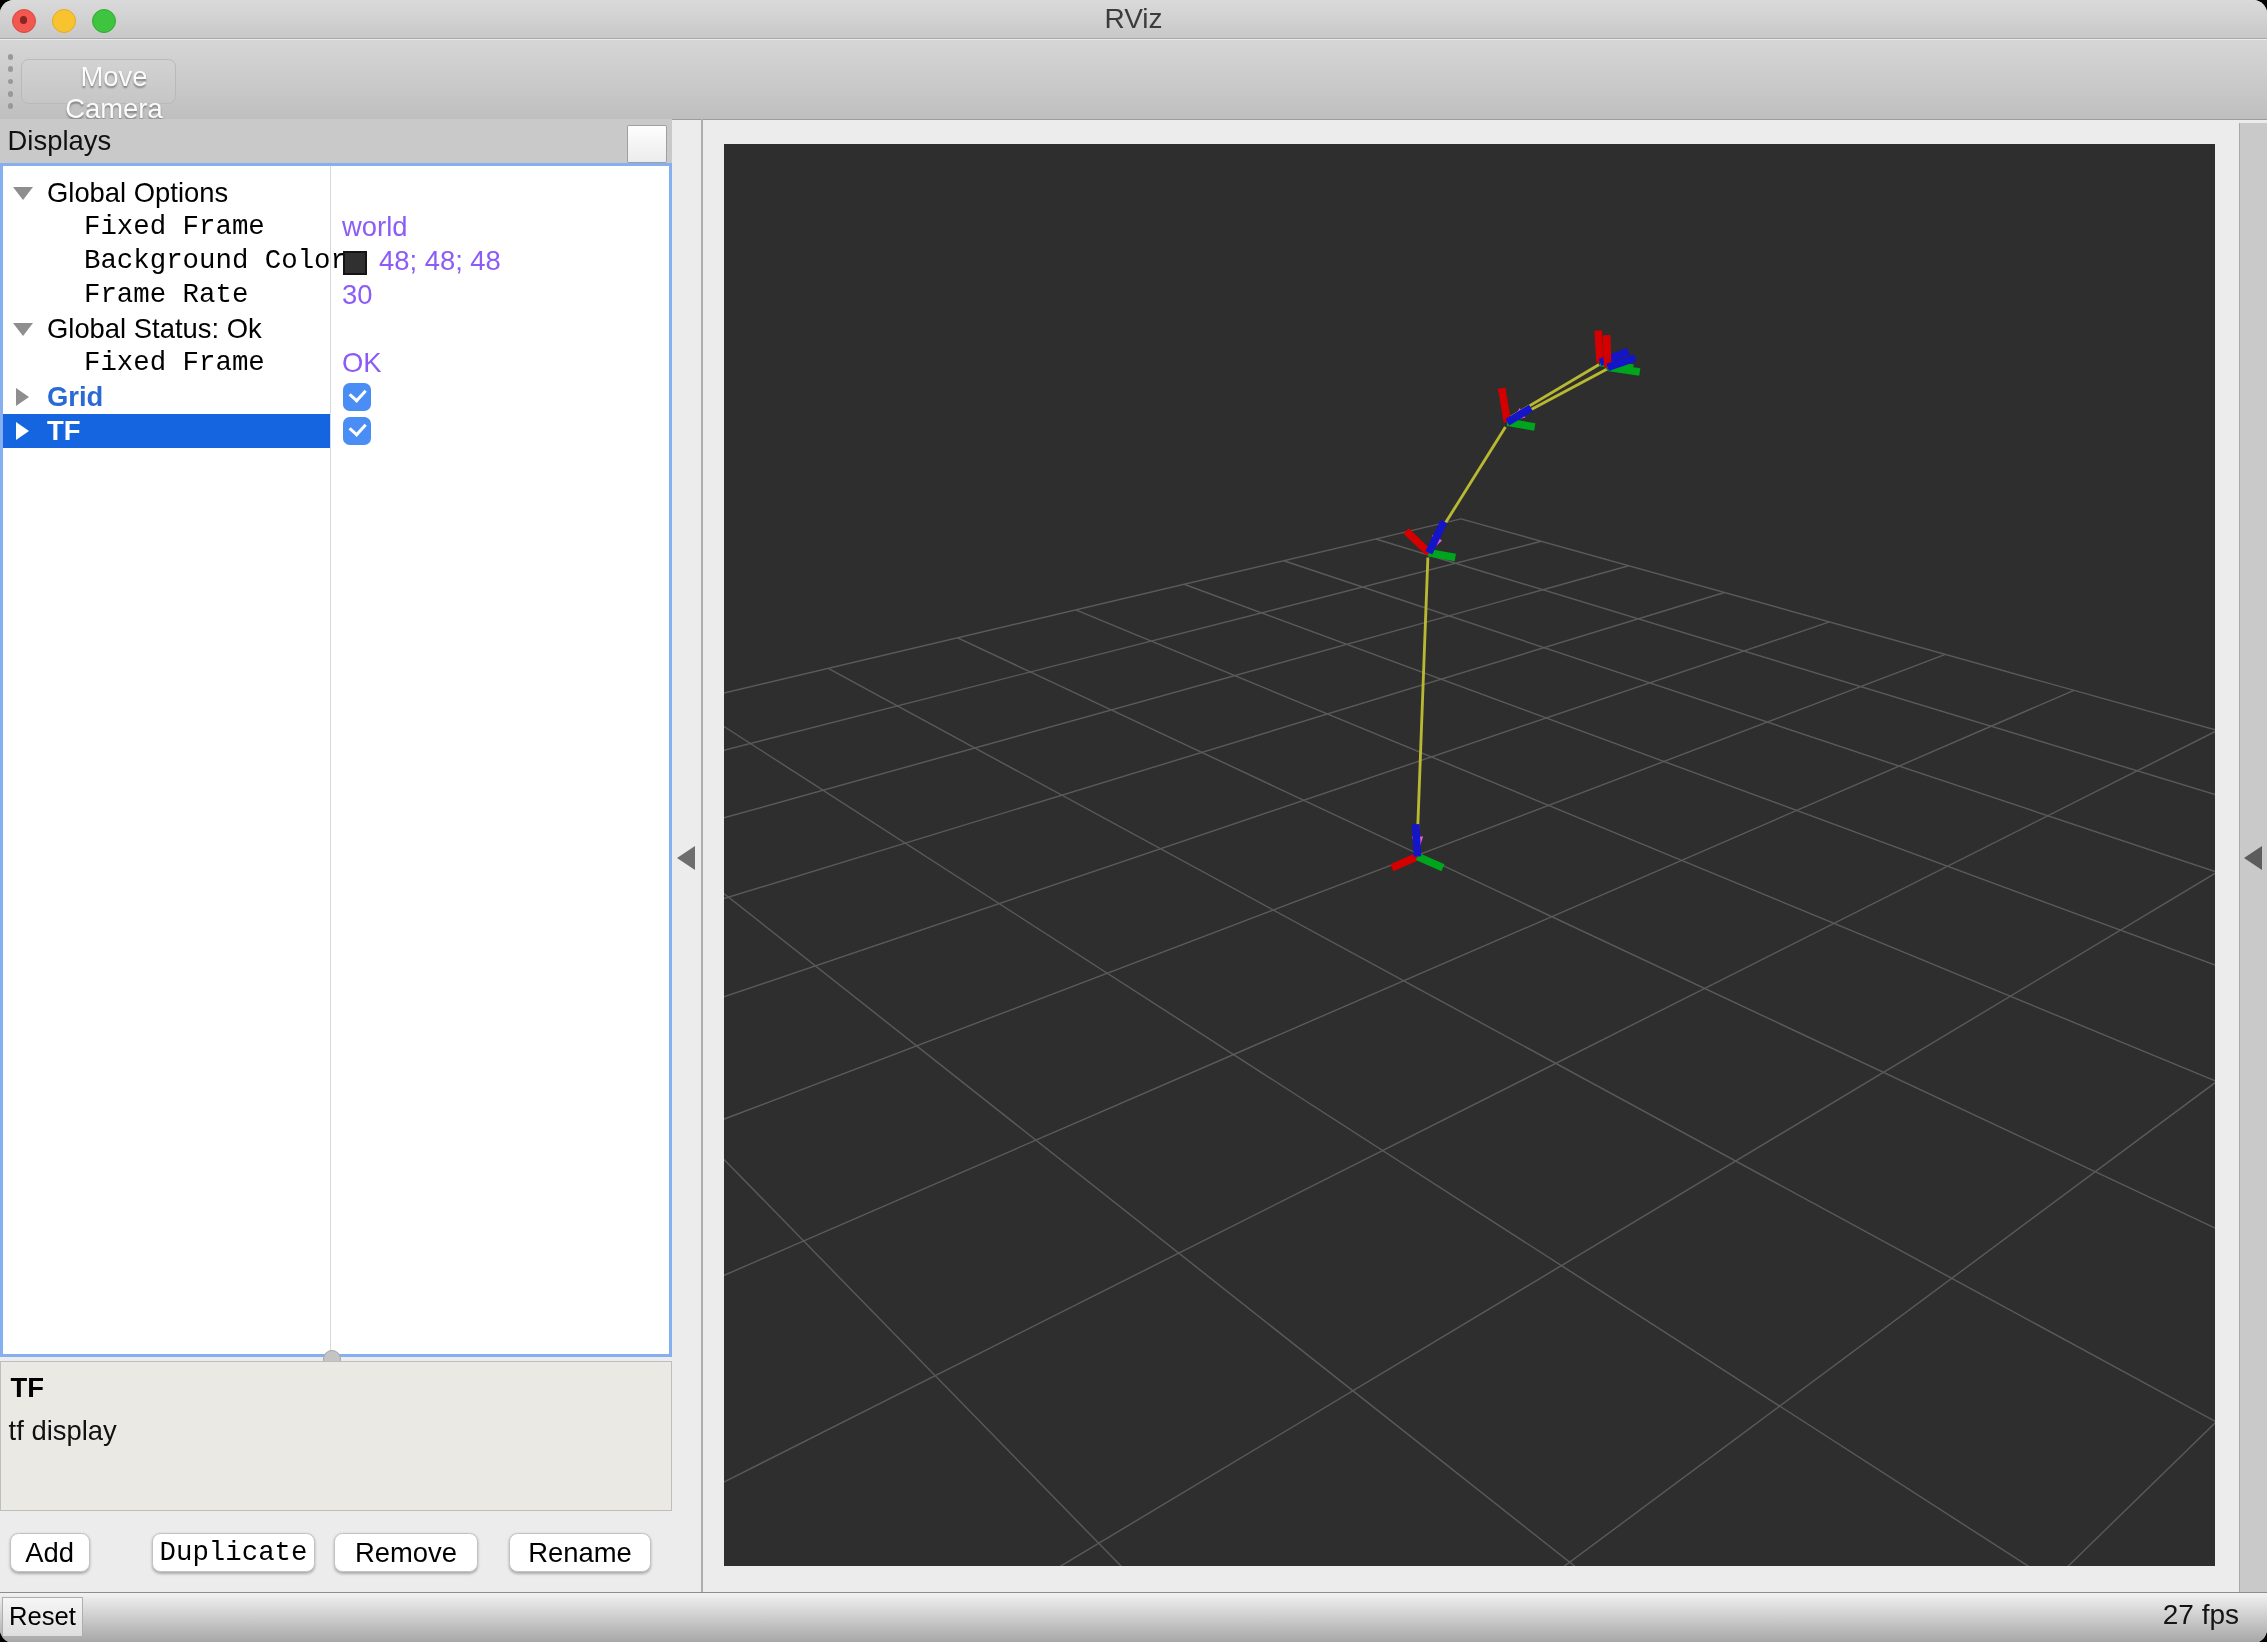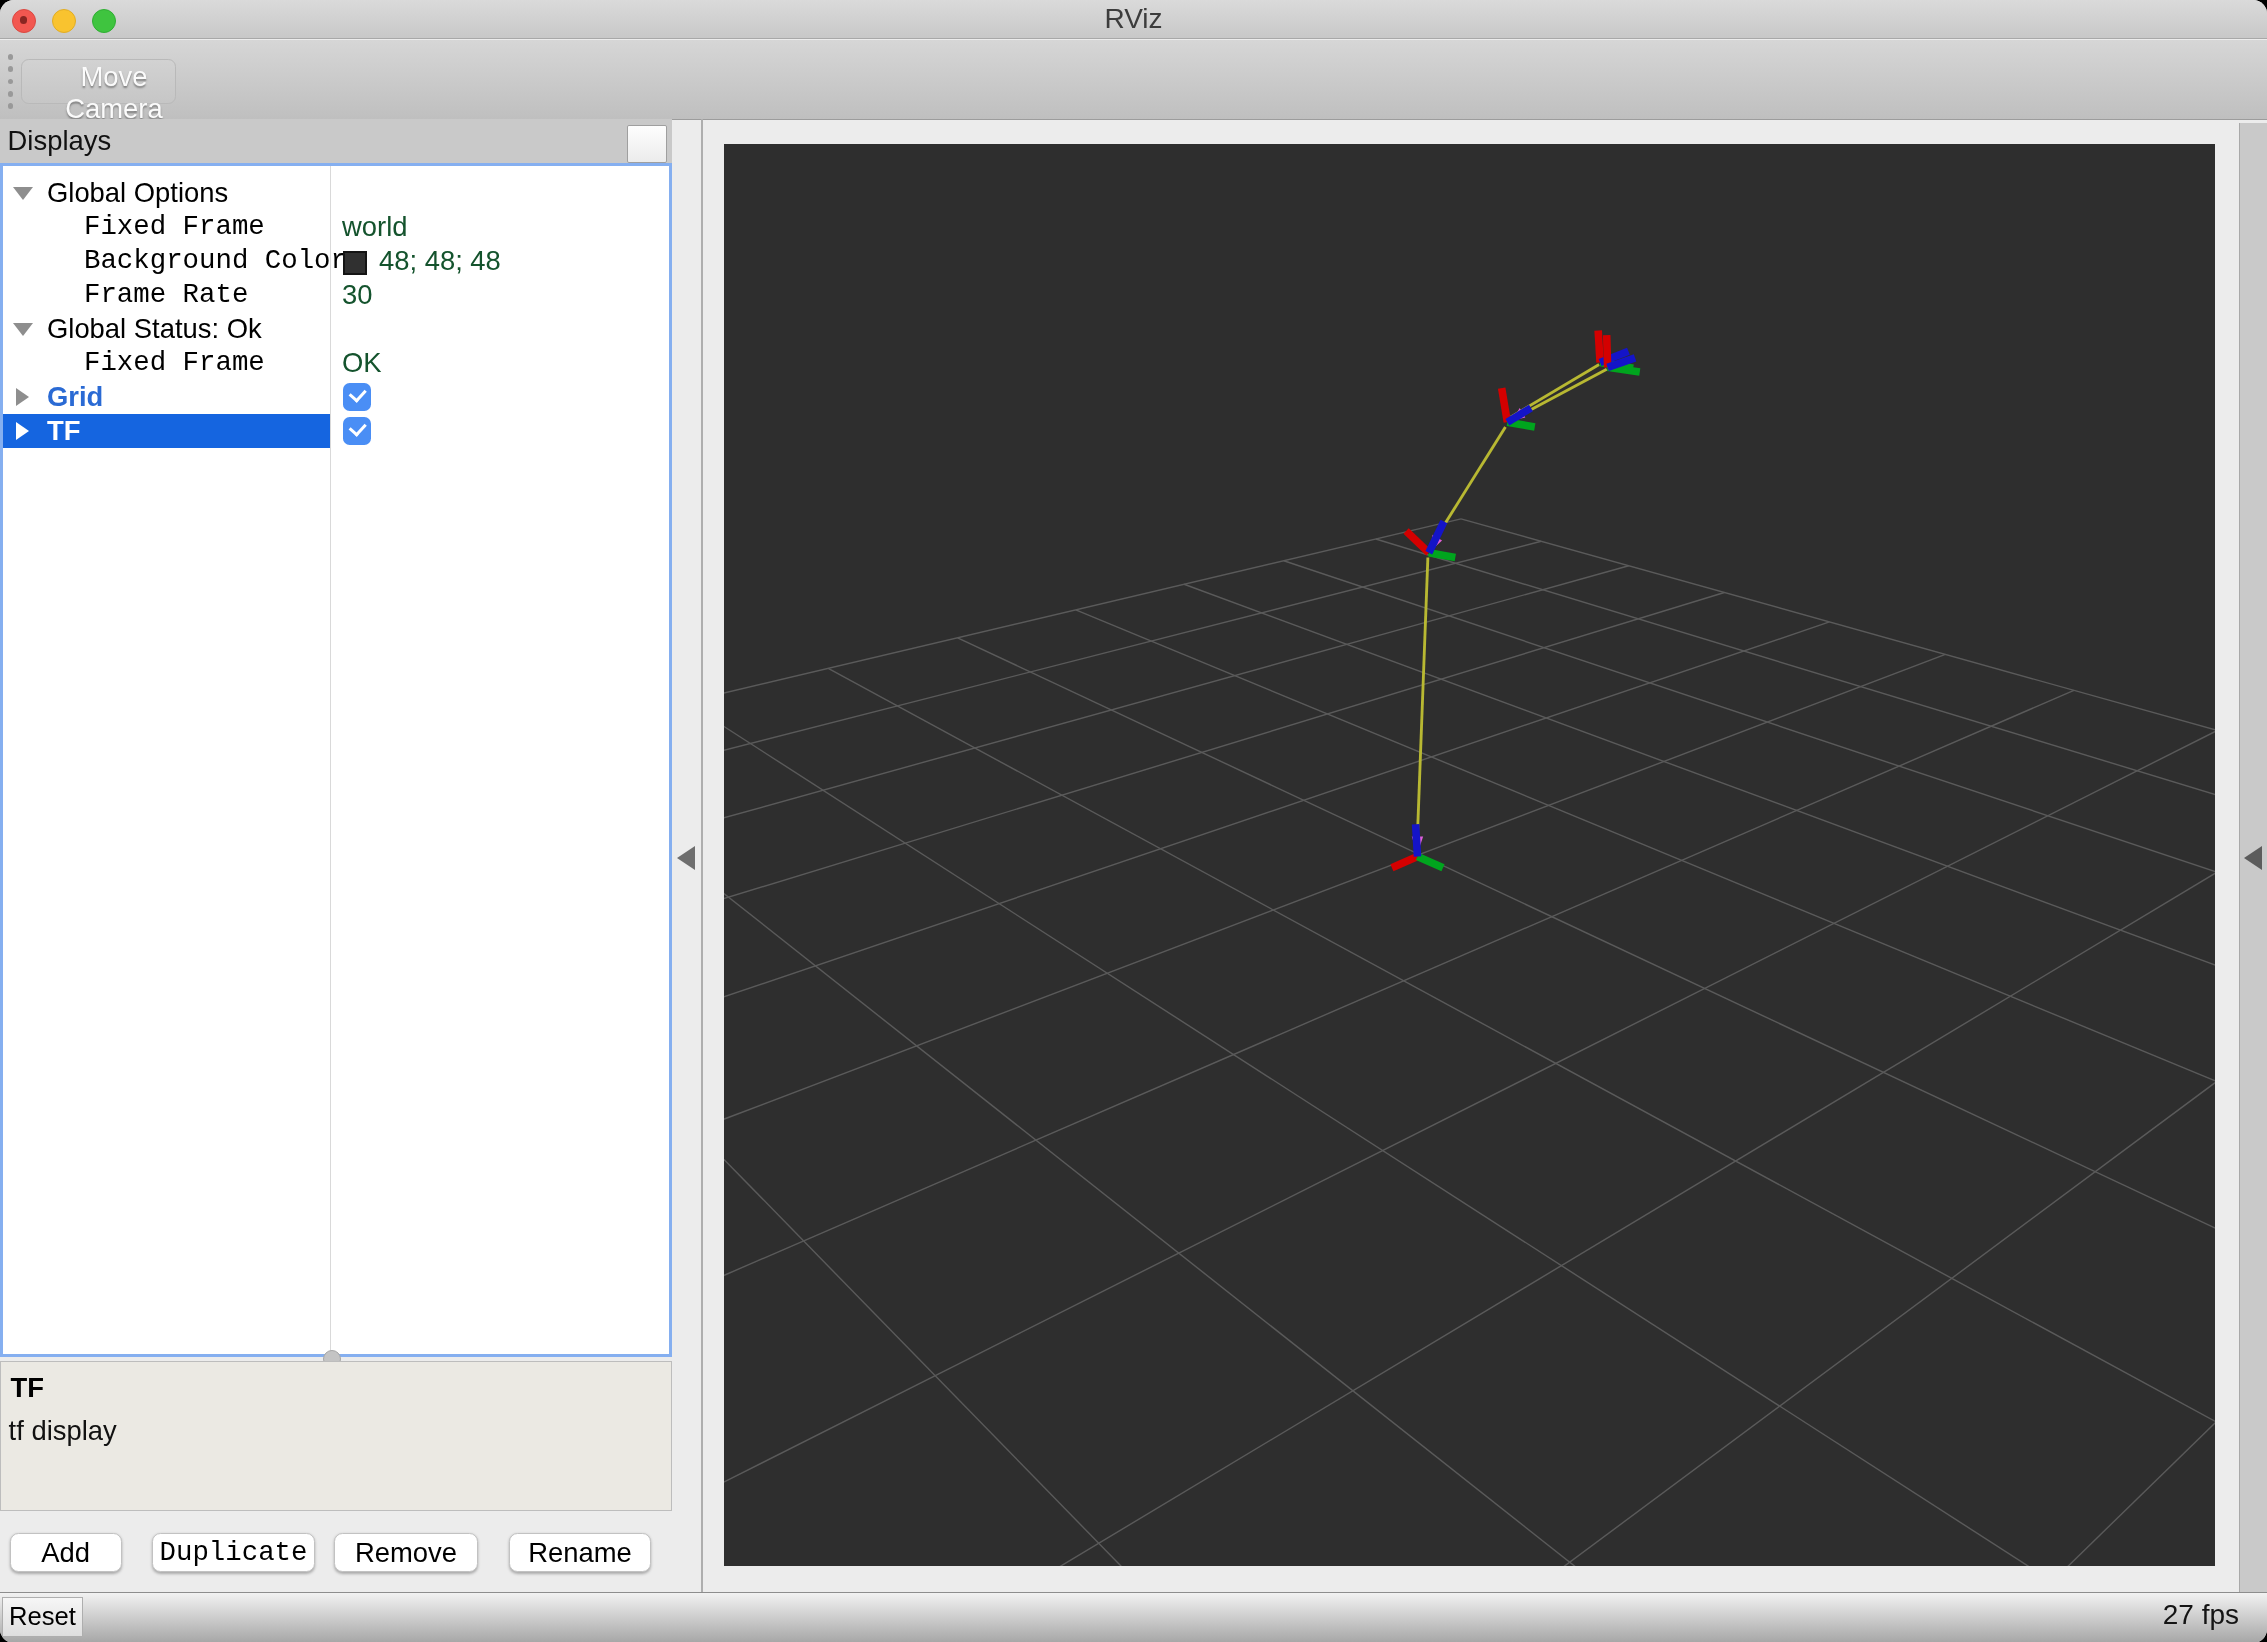--- a/index.html
+++ b/index.html
@@ -41,21 +41,21 @@
   .trow .name{position:absolute;top:0;height:34px;line-height:34px;font-size:27.4px;color:#000;white-space:nowrap;}
   .trow .name.lvl0{left:44px;} .trow .name.lvl1{left:81px;font-family:Liberation Mono, monospace;}
   .trow.selected .selbg{position:absolute;left:0;top:0;width:327px;height:34px;background:#1565e0;}
   .trow.selected .name{color:#fff;font-weight:bold;}
   .exp{position:absolute;left:9.5px;top:0;width:24.6px;height:34px;}
   .exp .tri-down{position:absolute;left:0;top:11.4px;width:0;height:0;
     border-left:10.4px solid transparent;border-right:10.4px solid transparent;border-top:13.2px solid #8e8e8e;}
   .exp .tri-right{position:absolute;left:3.8px;top:7.6px;width:0;height:0;
     border-top:9.5px solid transparent;border-bottom:9.5px solid transparent;border-left:13.2px solid #8e8e8e;}
   .trow.selected .exp .tri-right{border-left-color:#fff;}
-  .vtext{position:absolute;left:339px;top:0;height:34px;line-height:34px;font-size:27.4px;color:#14532d;white-space:nowrap;}
+  .vtext{position:absolute;left:339px;top:0;height:34px;line-height:34px;font-size:27.4px;color:#8b5cf6;white-space:nowrap;}
   .swatch{position:absolute;left:340px;top:6.6px;width:20px;height:20px;background:#363636;border:2.8px solid #141414;}
   .swatch ~ .vtext{left:376px;}
   .cb{position:absolute;left:340px;top:2.8px;width:28px;height:28px;border-radius:6.6px;background:#4a8ef5;}
   .cb:after{content:"";position:absolute;left:6.6px;top:5.7px;width:12.3px;height:7.6px;
     border-left:3.8px solid #fff;border-bottom:3.8px solid #fff;transform:rotate(-48deg);}
   .splitter-dot{position:absolute;left:323px;top:1350px;width:16px;height:16px;border-radius:50%;
     background:#c4c4c4;border:0.9px solid #a6a6a6;}
 
   .descbox{position:absolute;left:0;top:1361px;width:672px;height:150px;background:#ebe9e3;
     border:0.9px solid #bdbdbd;box-sizing:border-box;}
@@ -164,21 +164,21 @@
       </div>
   </div>
   <div class="splitter-dot"></div>
 
   <div class="descbox">
     <div class="dtitle">TF</div>
     <div class="dtext">tf display</div>
   </div>
 
   <div class="btnrow" id="btn-row">
-      <button class="pbtn" style="left: 9.5px; width: 112px;">Add</button>
+      <button class="pbtn" style="left: 9.5px; width: 80px;">Add</button>
       <button class="pbtn" style="left: 152px; width: 163px; font-family: Liberation Mono, monospace;">Duplicate</button>
       <button class="pbtn" style="left: 334px; width: 144px;">Remove</button>
       <button class="pbtn" style="left: 509px; width: 142px;">Rename</button>
     </div>
 
   <div class="gutter-line"></div>
   <div class="collapse-left"></div>
 
   <div class="viewport">
     <svg id="scene" width="1491" height="1422" viewBox="765 152 1576 1503">

